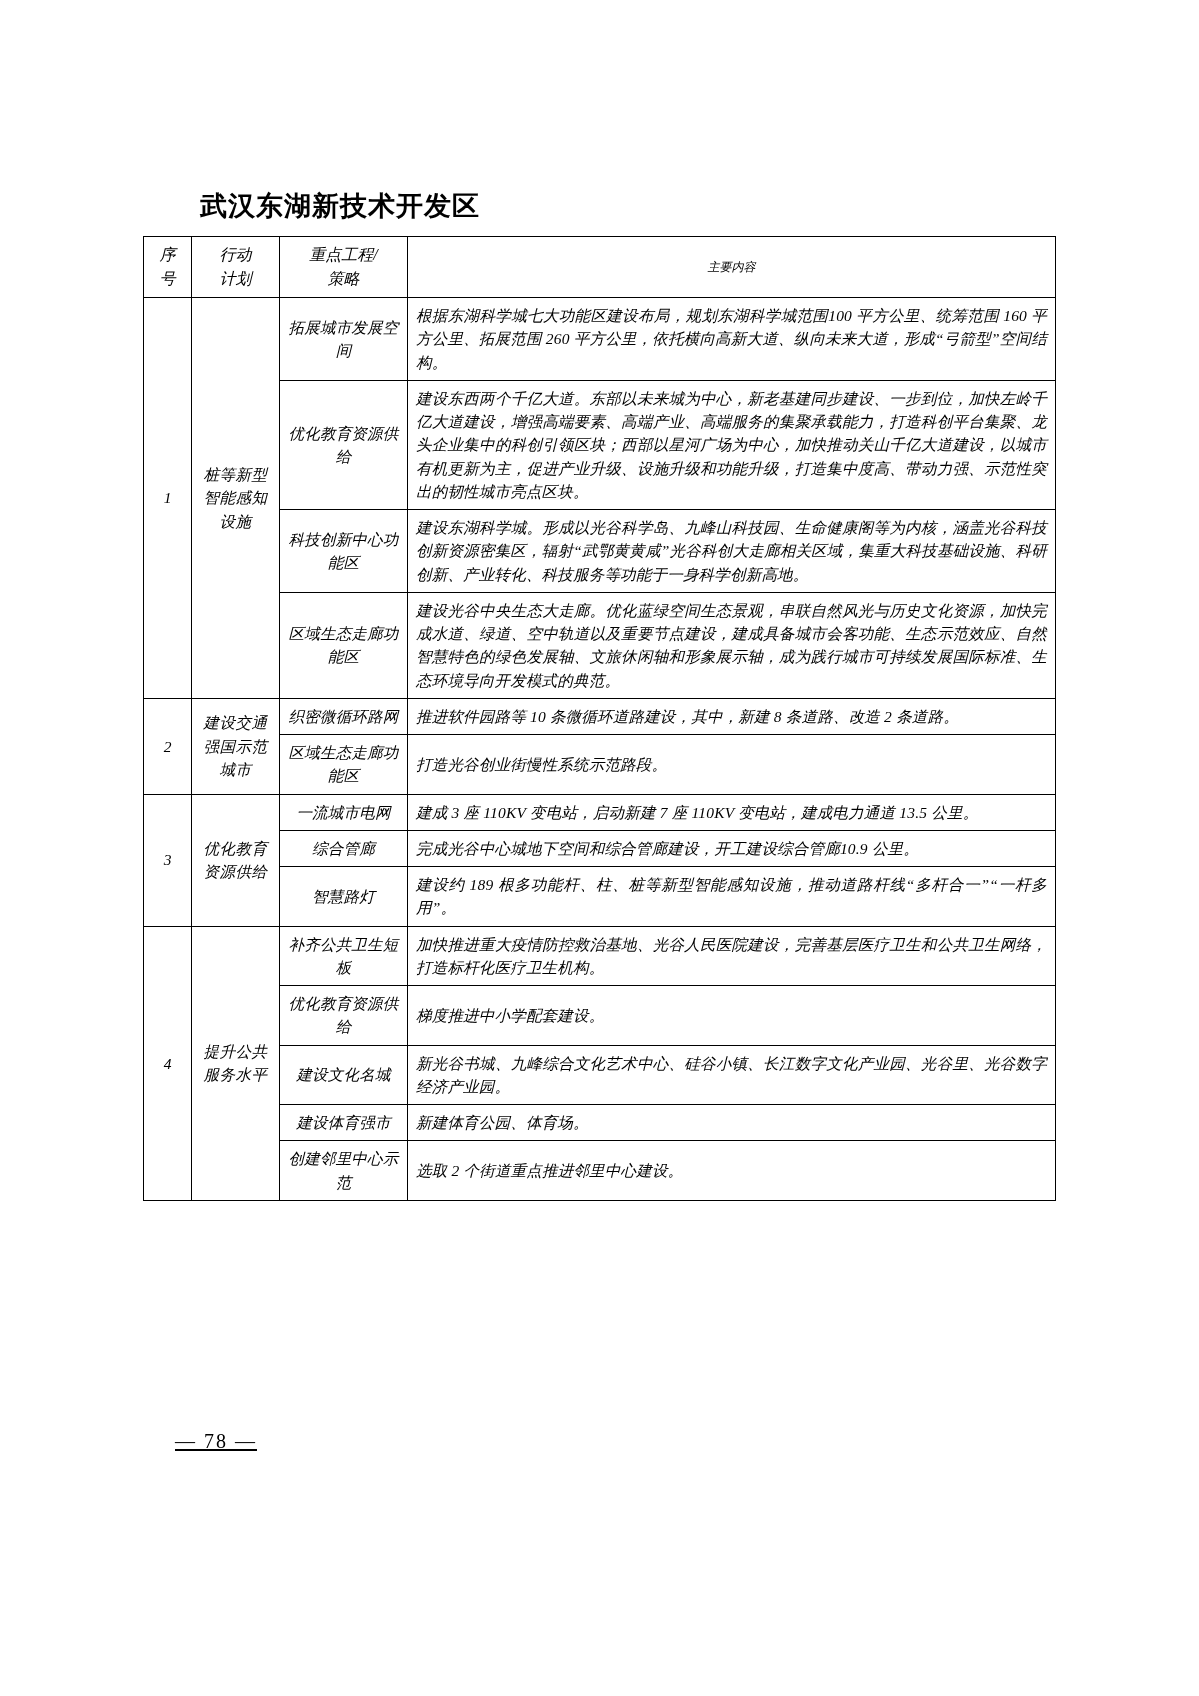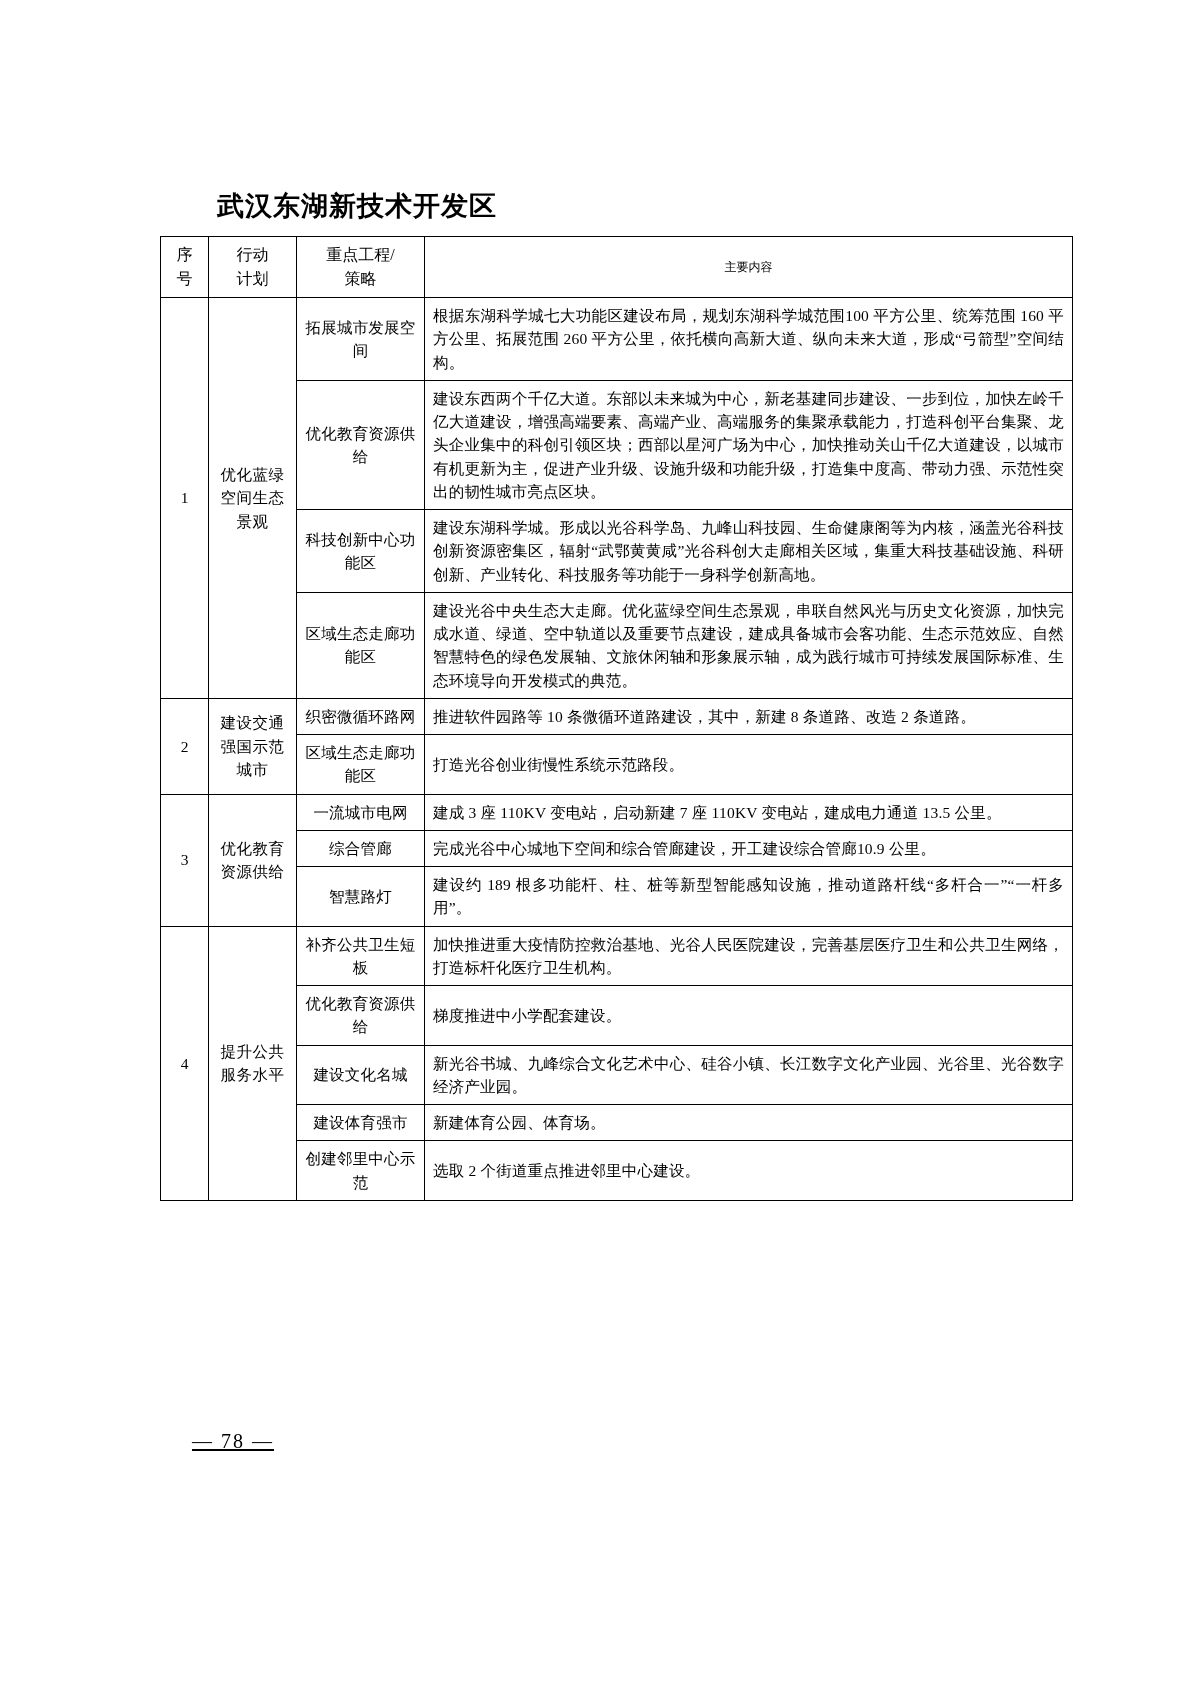--- a/index.html
+++ b/index.html
@@ -13,39 +13,39 @@
     font-family: "Liberation Serif", "DejaVu Serif", serif;
     color: #000000;
     position: relative;
   }
   .page {
     position: absolute;
     left: 0; top: 0;
     width: 1132px;
     height: 1696px;
     box-sizing: border-box;
-    margin-left: 17px;
   }
   .doc-title {
     position: absolute;
     left: 200px;
     top: 188px;
     font-size: 27px;
     font-weight: bold;
     letter-spacing: 1px;
     font-family: "DejaVu Sans", "Liberation Sans", sans-serif;
   }
   table.main-table {
     position: absolute;
     left: 143px;
     top: 236px;
     width: 912px;
     border-collapse: collapse;
     table-layout: fixed;
     font-size: 15.5px;
+    font-style: italic;
   }
   table.main-table td, table.main-table th {
     border: 1px solid #000000;
     vertical-align: middle;
     padding: 6px 8px;
     line-height: 1.5;
     font-weight: normal;
   }
   .col-no    { width: 48px; }
   .col-plan  { width: 88px; }
@@ -111,21 +111,21 @@
           <div>重点工程/</div>
           <div>策略</div>
         </td>
         <td class="hdr-main">主要内容</td>
       </tr>
     </thead>
     <tbody>
 
       <tr>
         <td class="cell-center" rowspan="4">1</td>
-        <td class="cell-plan" rowspan="4">优化蓝绿空间生态景观</td>
+        <td class="cell-plan" rowspan="4">桩等新型智能感知设施</td>
         <td class="cell-proj">拓展城市发展空间</td>
         <td class="cell-content">根据东湖科学城七大功能区建设布局，规划东湖科学城范围100 平方公里、统筹范围 160 平方公里、拓展范围 260 平方公里，依托横向高新大道、纵向未来大道，形成“弓箭型”空间结构。</td>
       </tr>
       <tr>
         <td class="cell-proj">优化教育资源供给</td>
         <td class="cell-content">建设东西两个千亿大道。东部以未来城为中心，新老基建同步建设、一步到位，加快左岭千亿大道建设，增强高端要素、高端产业、高端服务的集聚承载能力，打造科创平台集聚、龙头企业集中的科创引领区块；西部以星河广场为中心，加快推动关山千亿大道建设，以城市有机更新为主，促进产业升级、设施升级和功能升级，打造集中度高、带动力强、示范性突出的韧性城市亮点区块。</td>
       </tr>
       <tr>
         <td class="cell-proj">科技创新中心功能区</td>
         <td class="cell-content">建设东湖科学城。形成以光谷科学岛、九峰山科技园、生命健康阁等为内核，涵盖光谷科技创新资源密集区，辐射“武鄂黄黄咸”光谷科创大走廊相关区域，集重大科技基础设施、科研创新、产业转化、科技服务等功能于一身科学创新高地。</td>

